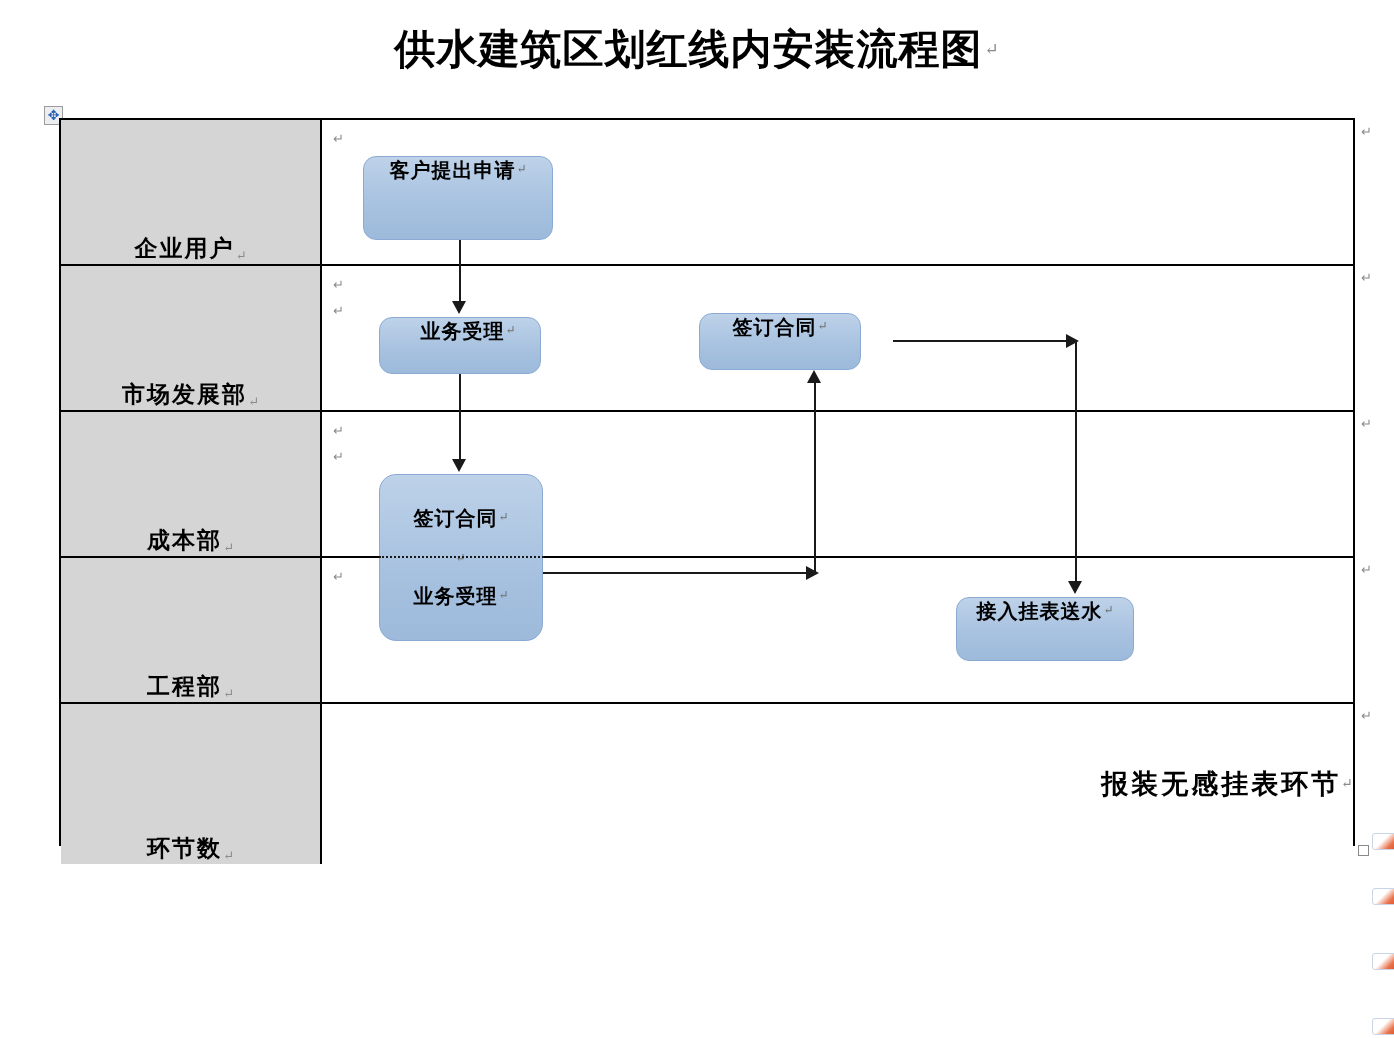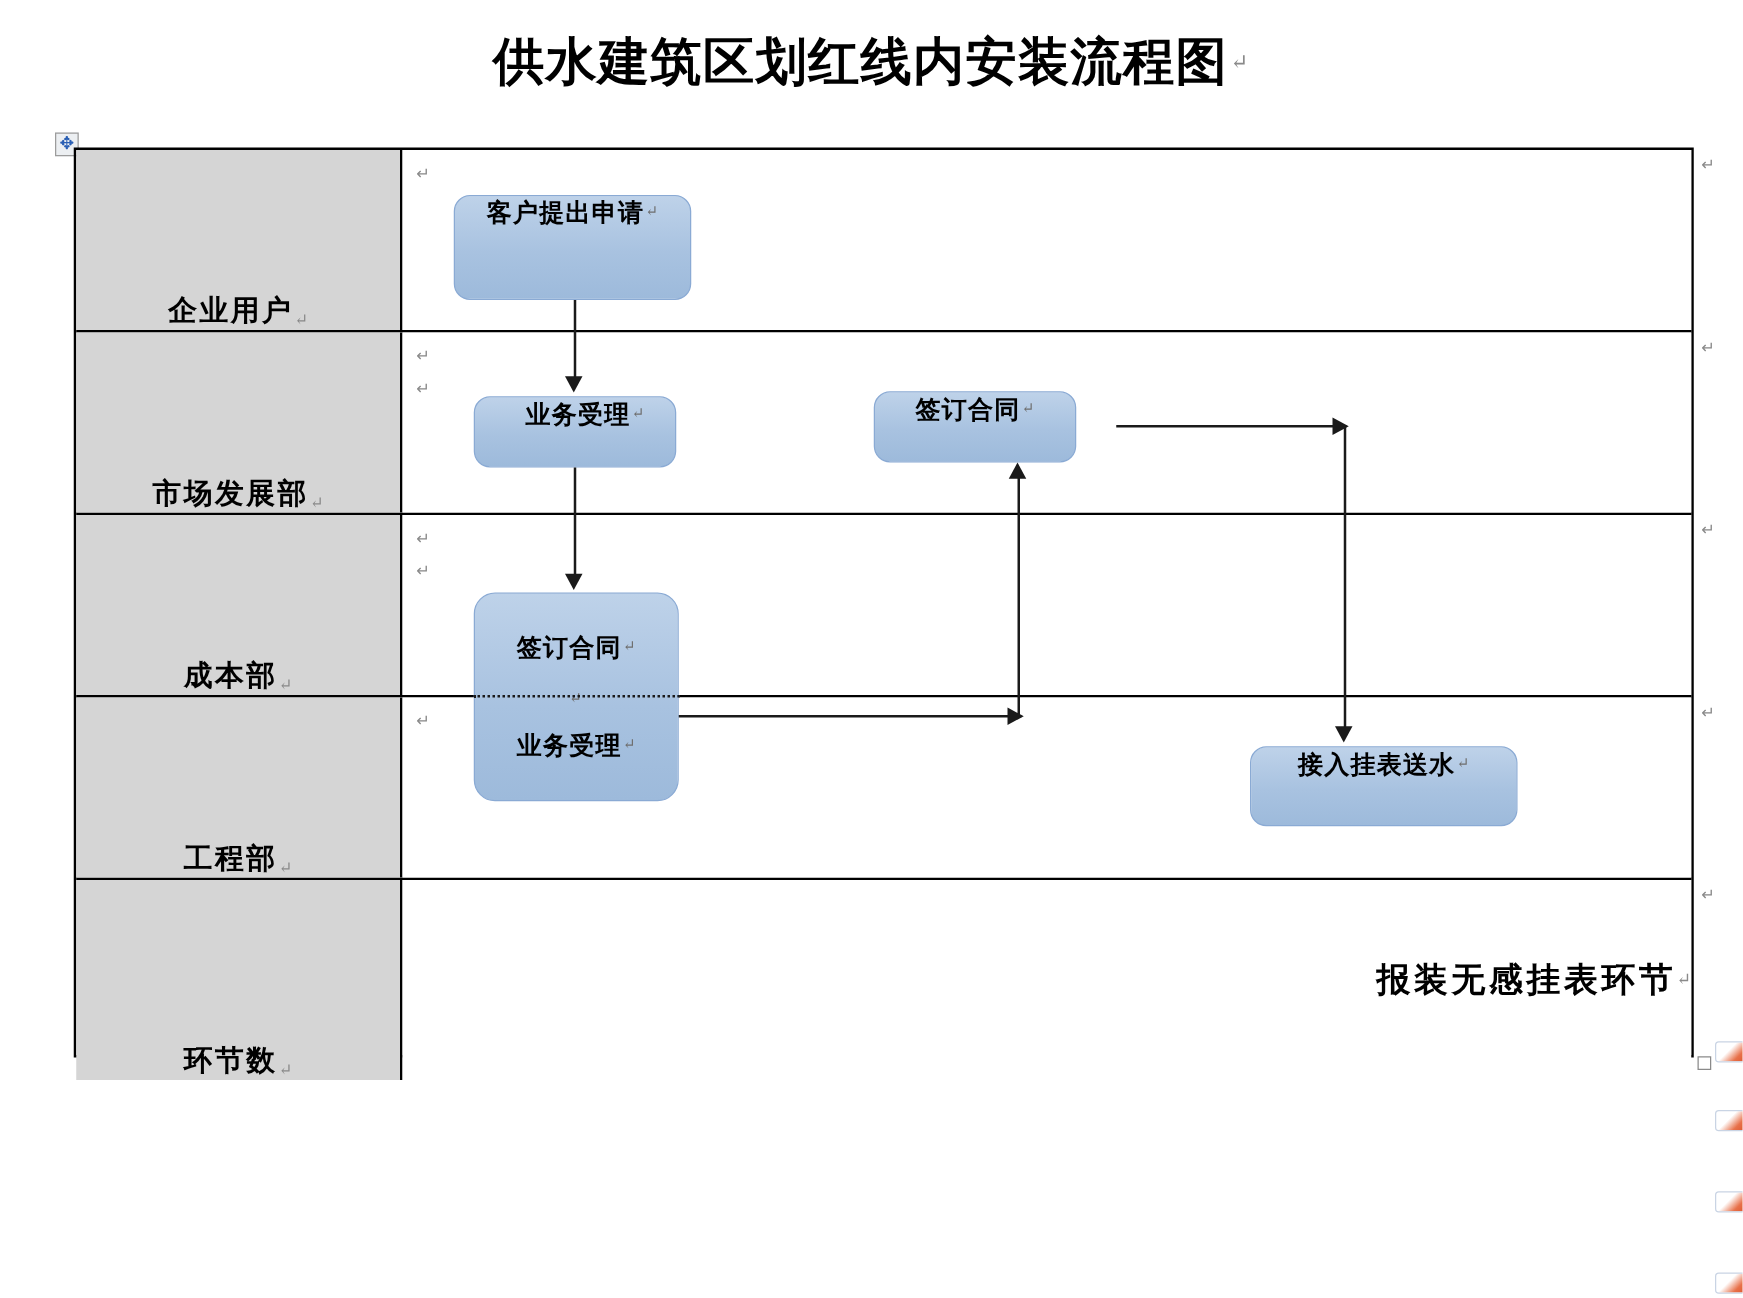--- a/index.html
+++ b/index.html
@@ -166,21 +166,21 @@
     font-size: 12px;
     font-weight: 400;
     color: #6f6f6f;
     line-height: 14px;
   }
 
   #box-apply      { left: 363px; top: 156px;  width: 190px; height: 84px; }
   #box-accept     { left: 379px; top: 317px;  width: 162px; height: 57px; padding-left: 16px; }
   #box-contract   { left: 699px; top: 313px;  width: 162px; height: 57px; }
   #box-budget     { left: 379px; top: 474px;  width: 164px; height: 167px; border-radius: 17px; justify-content: space-between; padding: 18px 0 22px; }
-  #box-connect    { left: 1000px; top: 597px;  width: 214px; height: 64px; }
+  #box-connect    { left: 956px; top: 597px;  width: 178px; height: 64px; }
 
   #box-budget .line.top    { margin-top: 12px; }
   #box-budget .line.bottom { margin-bottom: 8px; }
 
   
   .conn {
     position: absolute;
     background: #1a1a1a;
     z-index: 6;
   }

